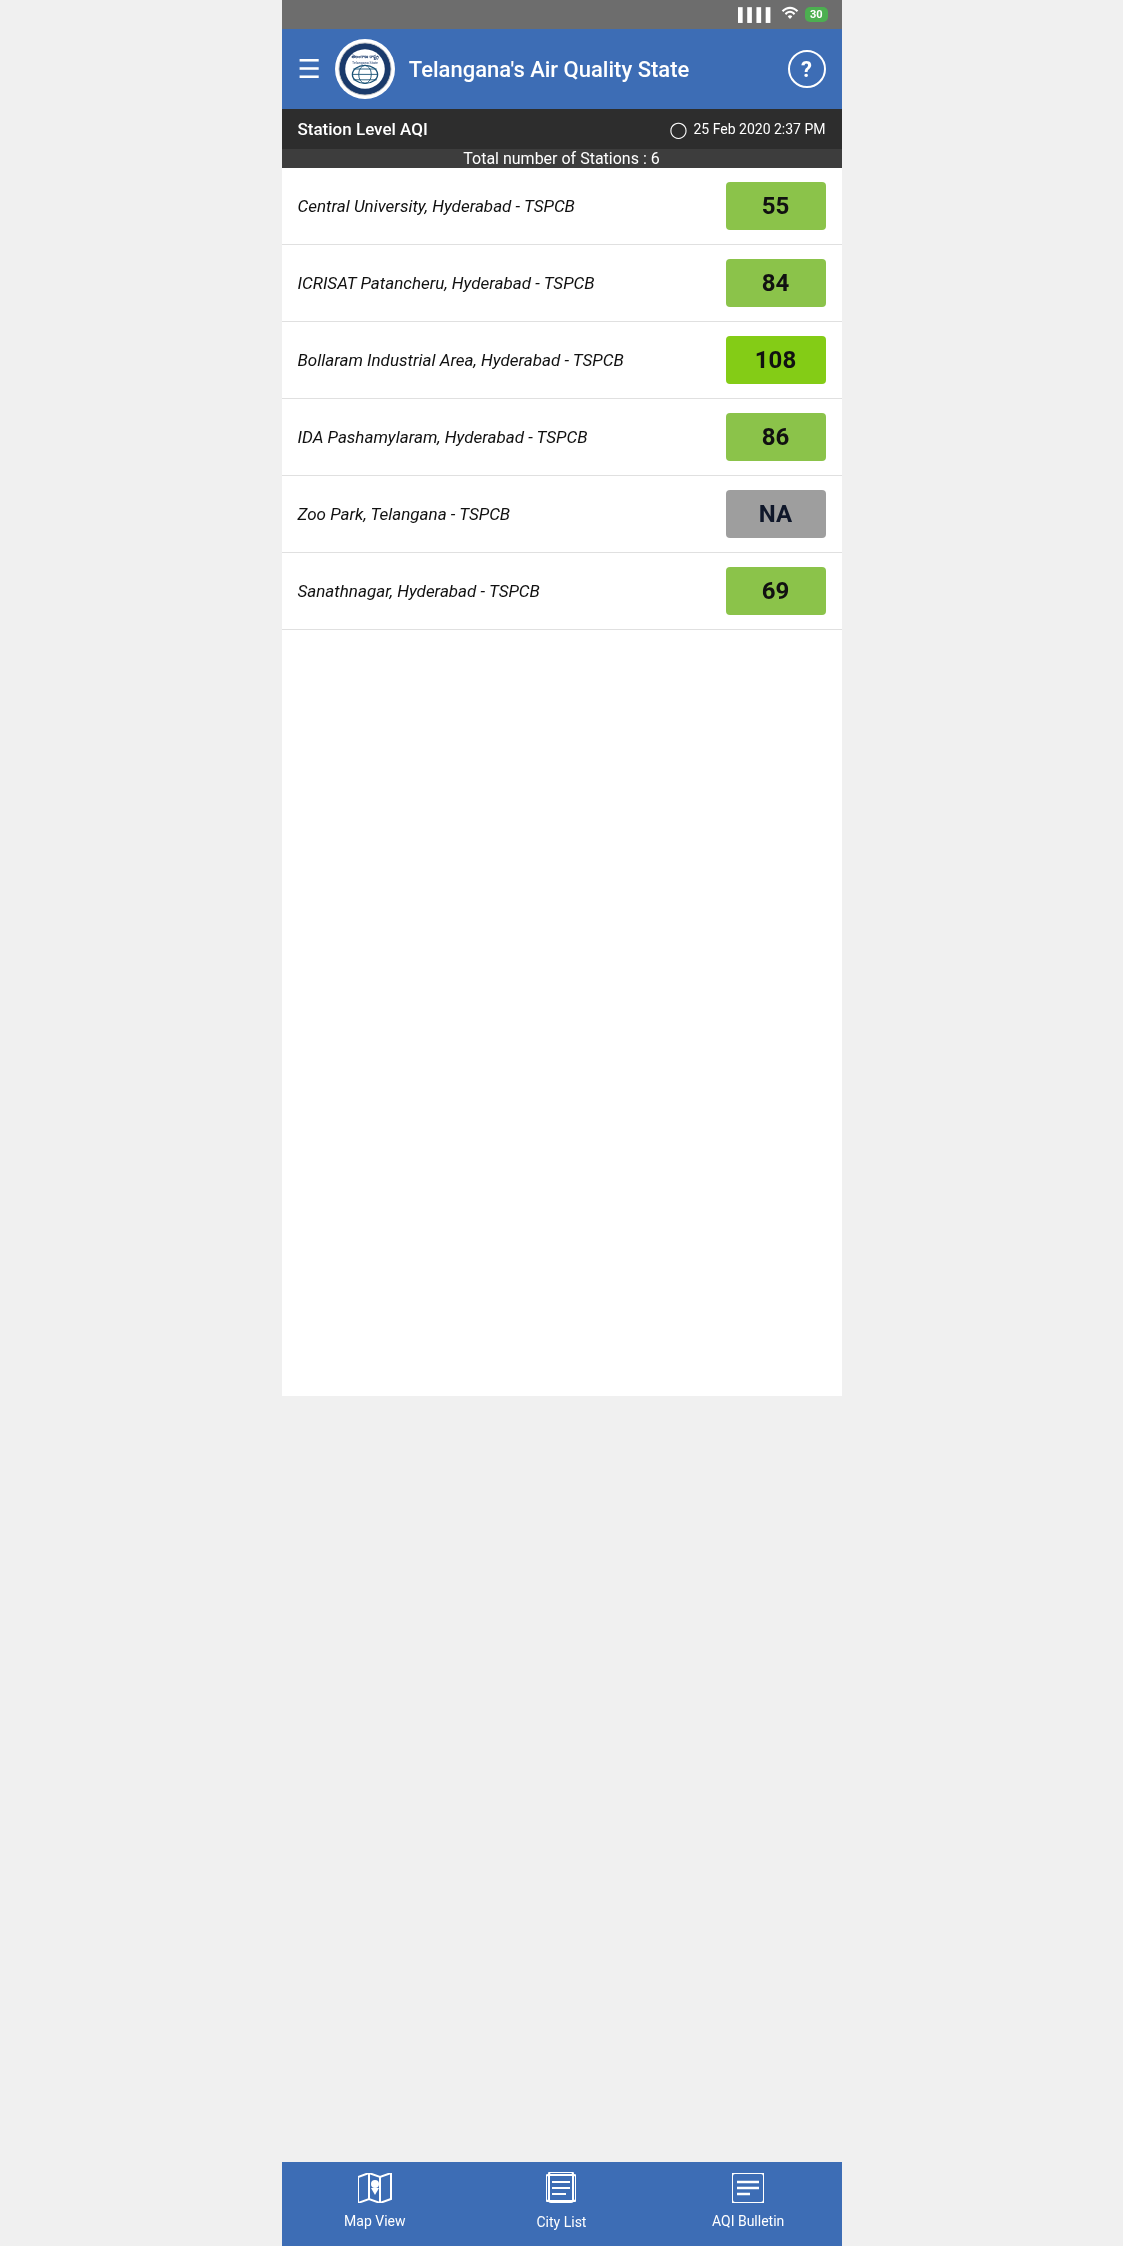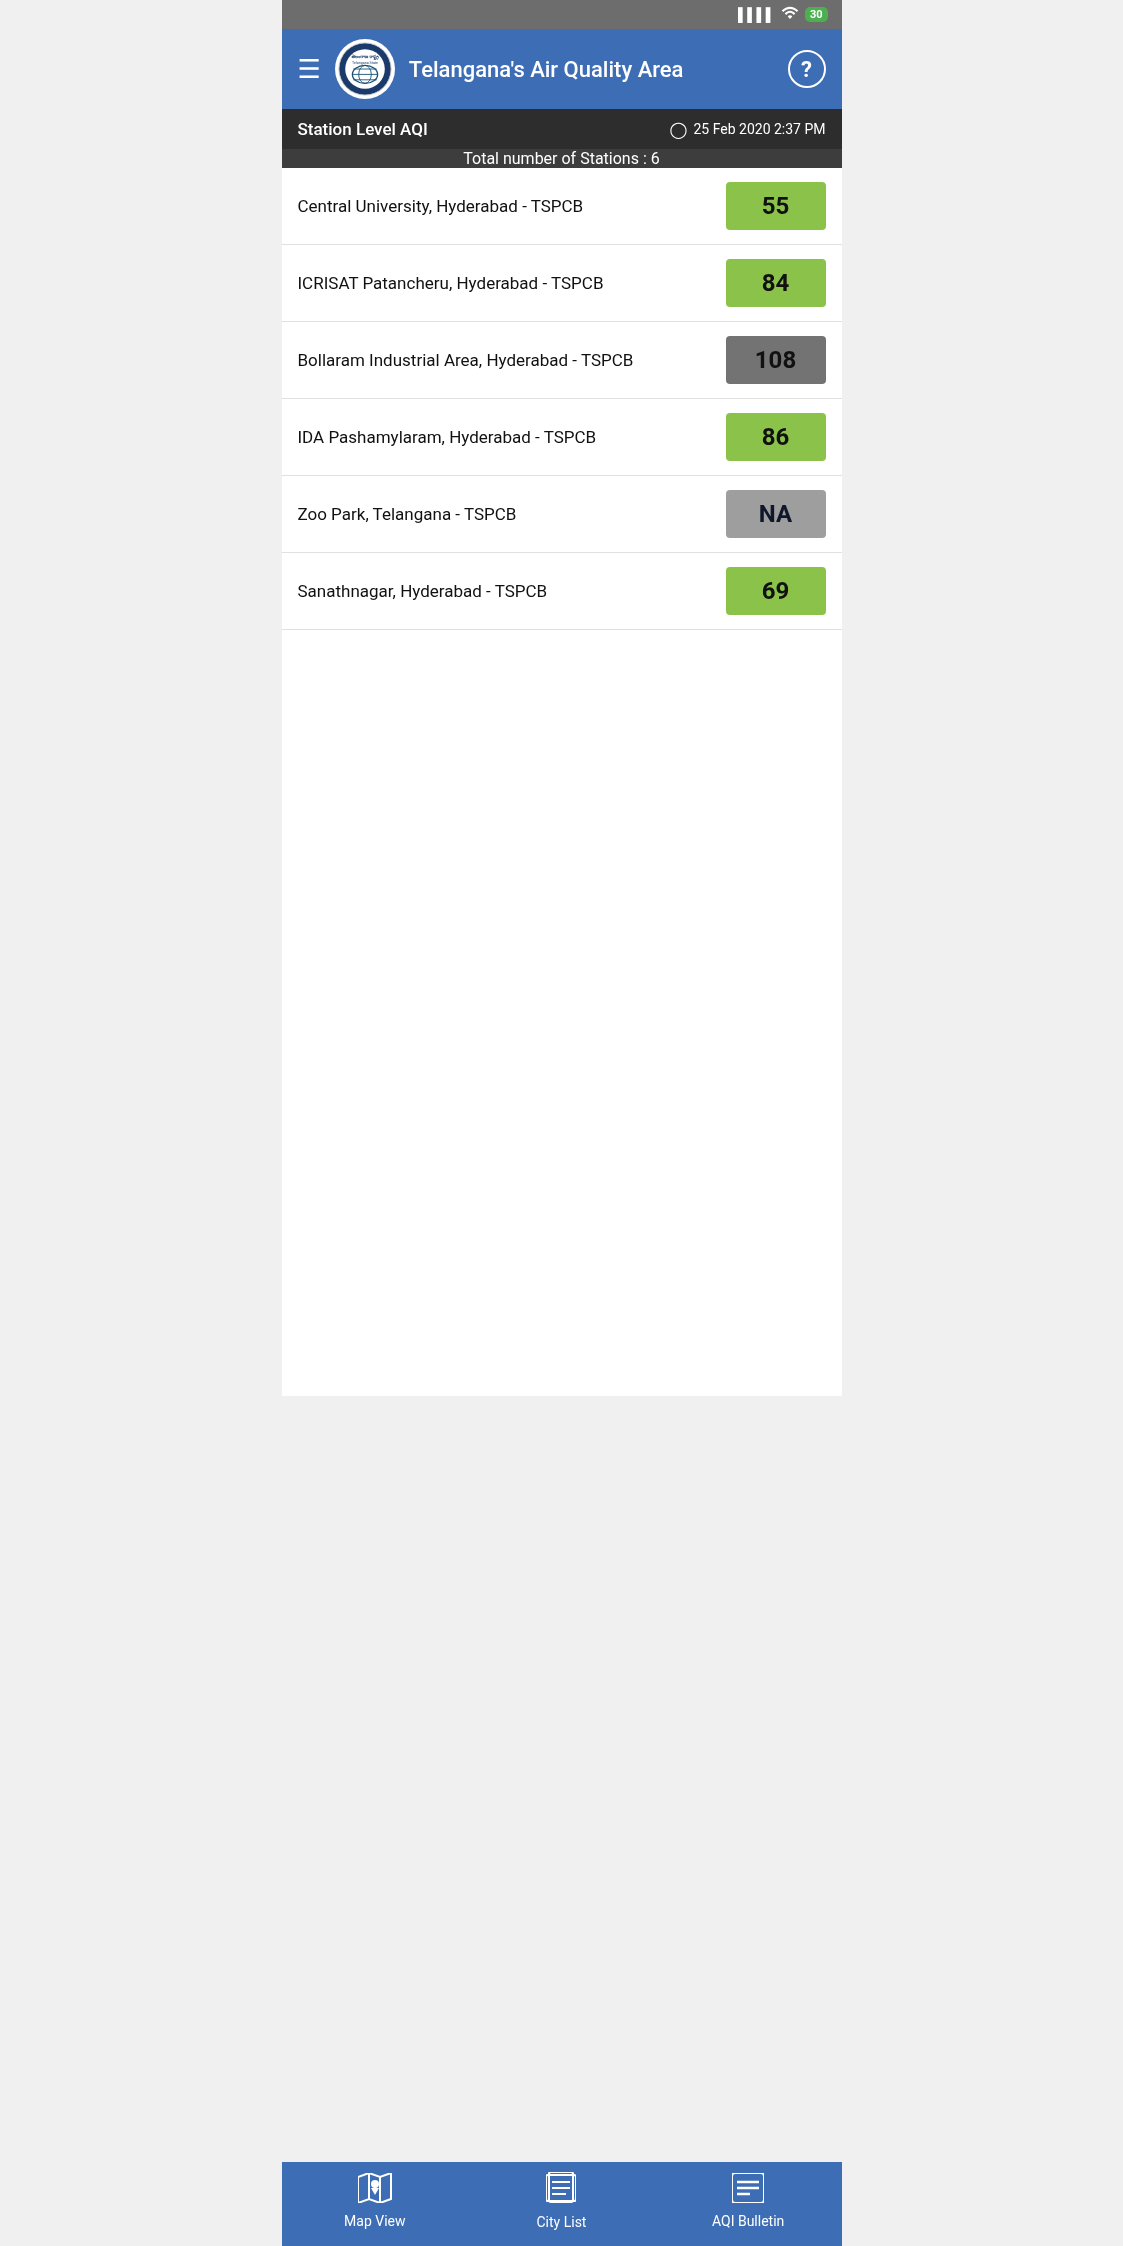--- a/index.html
+++ b/index.html
@@ -137,33 +137,34 @@
       padding: 14px 16px;
       border-bottom: 1px solid #e0e0e0;
       cursor: pointer;
     }
     .station-name {
       font-size: 17px;
       color: #111;
       line-height: 1.3;
       flex: 1;
       padding-right: 12px;
+      font-style: italic;
     }
     .aqi-badge {
       min-width: 100px;
       padding: 10px 14px;
       text-align: center;
       font-size: 24px;
       font-weight: bold;
       color: #111;
       border-radius: 4px;
       flex-shrink: 0;
     }
     .aqi-green { background: #8bc34a; }
-    .aqi-yellow { background: #737373; }
+    .aqi-yellow { background: #84cc16; }
     .aqi-gray { background: #9e9e9e; color: #0f172a; }
 
     
     .content-spacer {
       background: #f0f0f0;
       flex: 1;
       min-height: 200px;
     }
 
     
@@ -218,21 +219,21 @@
       <text x="30" y="18" text-anchor="middle" font-size="5" fill="#1a3a6b" font-weight="bold">తెలంగాణ రాష్ట్ర</text>
       <text x="30" y="24" text-anchor="middle" font-size="4" fill="#1a3a6b">Telangana State</text>
 
       <ellipse cx="30" cy="36" rx="14" ry="10" fill="none" stroke="#1a5276" stroke-width="1.5"></ellipse>
       <ellipse cx="30" cy="36" rx="7" ry="10" fill="none" stroke="#1a5276" stroke-width="1"></ellipse>
       <line x1="16" y1="36" x2="44" y2="36" stroke="#1a5276" stroke-width="1"></line>
       <line x1="17" y1="30" x2="43" y2="30" stroke="#1a5276" stroke-width="1"></line>
       <line x1="17" y1="42" x2="43" y2="42" stroke="#1a5276" stroke-width="1"></line>
     </svg>
   </div>
-  <div class="app-title">Telangana's Air Quality Area</div>
+  <div class="app-title">Telangana's Air Quality State</div>
   <div class="help-icon">?</div>
 </div>
 
 <div class="sub-header">
   <span class="station-level-label">Station Level AQI</span>
   <span class="timestamp">
     <span class="clock-icon">◯</span>
     <span>25 Feb 2020 2:37 PM</span>
   </span>
 </div>

